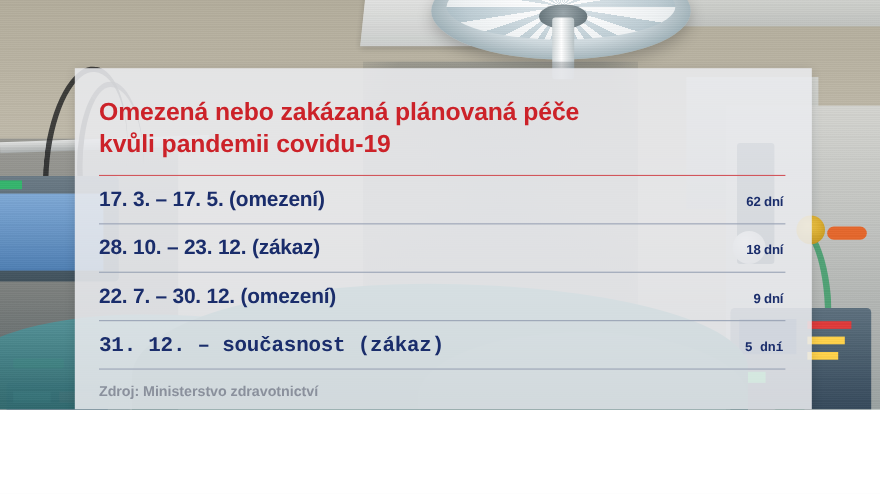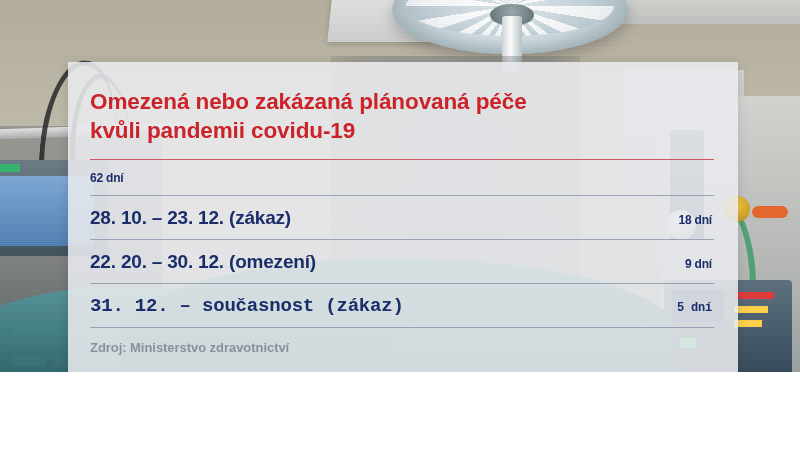--- a/index.html
+++ b/index.html
@@ -176,28 +176,29 @@
     <div class="card-inner">
 
       <div class="title">
         <div>Omezená nebo zakázaná plánovaná péče</div>
         <div>kvůli pandemii covidu-19</div>
       </div>
       <div class="title-rule"></div>
 
       <div class="rows">
         <div class="row">
+          <span class="lbl">17. 3. – 17. 5. (omezení)</span>
           <span class="val">62 dní</span>
         </div>
         <div class="row">
           <span class="lbl">28. 10. – 23. 12. (zákaz)</span>
           <span class="val">18 dní</span>
         </div>
         <div class="row">
-          <span class="lbl">22. 20. – 30. 12. (omezení)</span>
+          <span class="lbl">22. 7. – 30. 12. (omezení)</span>
           <span class="val">9 dní</span>
         </div>
         <div class="row">
           <span class="lbl">31. 12. – současnost (zákaz)</span>
           <span class="val">5 dní</span>
         </div>
       </div>
 
       <div class="source">Zdroj: Ministerstvo zdravotnictví</div>
     </div>

